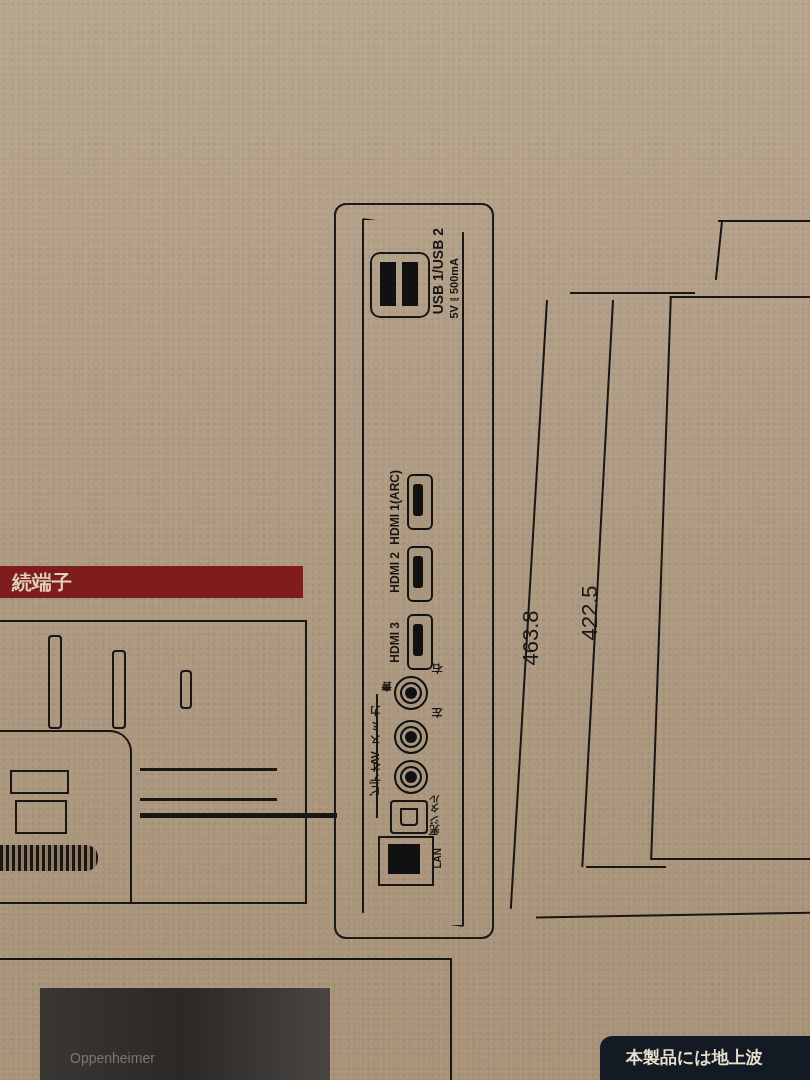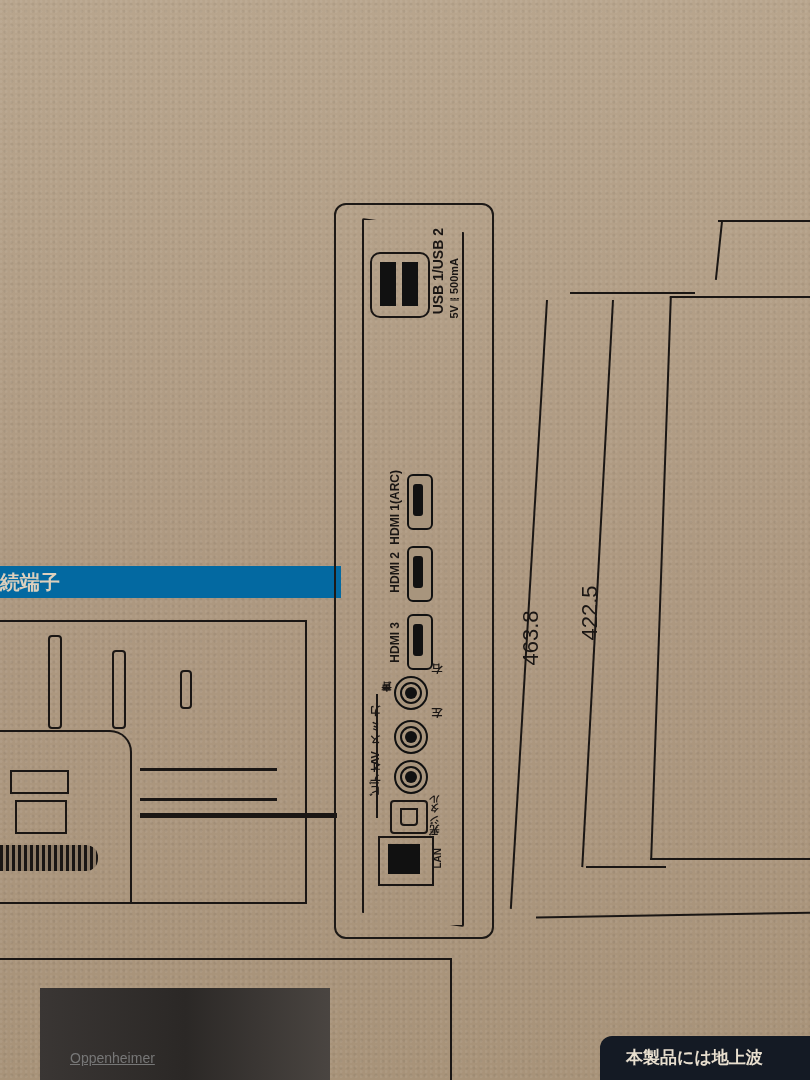--- a/index.html
+++ b/index.html
@@ -14,21 +14,21 @@
   .abs{position:absolute;}
   .line{position:absolute;background:#1a1614;}
   
   #panel{left:334px;top:203px;width:156px;height:732px;border:2px solid #1d1916;border-radius:12px;}
   .vt{position:absolute;writing-mode:vertical-rl;font-weight:bold;color:#1a1614;white-space:nowrap;}
   .hdmi{position:absolute;width:22px;height:52px;border:2px solid #111;border-radius:6px;background:#a8957d;}
   .hdmi::after{content:"";position:absolute;left:4px;top:8px;width:10px;height:32px;background:#111;border-radius:3px;}
   .rca{position:absolute;width:30px;height:30px;border-radius:50%;border:2px solid #111;background:#a8957d;}
   .rca::before{content:"";position:absolute;left:4px;top:4px;width:18px;height:18px;border-radius:50%;border:2px solid #111;}
   .rca::after{content:"";position:absolute;left:9px;top:9px;width:12px;height:12px;border-radius:50%;background:#111;}
-  #title-bar{left:0;top:566px;width:341px;height:32px;background:#0369a1;color:#ddd0bd;font-weight:bold;font-size:20px;line-height:32px;padding-left:0;box-sizing:border-box;}
+  #title-bar{left:0;top:566px;width:303px;height:32px;background:#7f1d1d;color:#ddd0bd;font-weight:bold;font-size:20px;line-height:32px;padding-left:12px;box-sizing:border-box;}
   #notice{left:600px;top:1036px;width:230px;height:60px;background:#141a24;border-radius:12px;color:#e8dfcf;font-weight:bold;font-size:17px;padding:10px 0 0 26px;box-sizing:border-box;white-space:nowrap;}
   #screen-img{left:40px;top:988px;width:290px;height:100px;background:linear-gradient(90deg,#3a3634,#2b2826 50%,#4a4541);}
   .dim{position:absolute;font-size:22px;transform:rotate(-90deg);transform-origin:center;color:#1a1614;}
 </style>
 </head>
 <body>
 
 <div id="title-bar" class="abs">
   <span>続端子</span>
 </div>
@@ -91,18 +91,18 @@
 <div class="line" style="left:586px;top:866px;width:80px;height:2px;"></div>
 <div class="dim" style="left:503px;top:625px;">463.8</div>
 <div class="dim" style="left:562px;top:600px;">422.5</div>
 
 <div class="abs" style="left:660px;top:296px;width:170px;height:560px;border-left:2px solid #1a1614;border-top:2px solid #1a1614;border-bottom:2px solid #1a1614;transform:skewX(-2deg);"></div>
 <div class="line" style="left:718px;top:220px;width:100px;height:2px;"></div>
 <div class="line" style="left:718px;top:220px;width:2px;height:60px;transform:rotate(6deg);"></div>
 
 <div class="abs" style="left:0;top:958px;width:450px;height:130px;border:2px solid #1a1614;border-left:none;border-bottom:none;"></div>
 <div id="screen-img" class="abs">
-  <span class="abs" style="left:30px;top:62px;font-size:14px;color:#777;text-decoration:underline;">Oppenheimer</span>
+  <span class="abs" style="left:30px;top:62px;font-size:14px;color:#777;">Oppenheimer</span>
 </div>
 
 <div id="notice" class="abs">
   <span>本製品には地上波</span>
 </div>
 
 </body></html>

